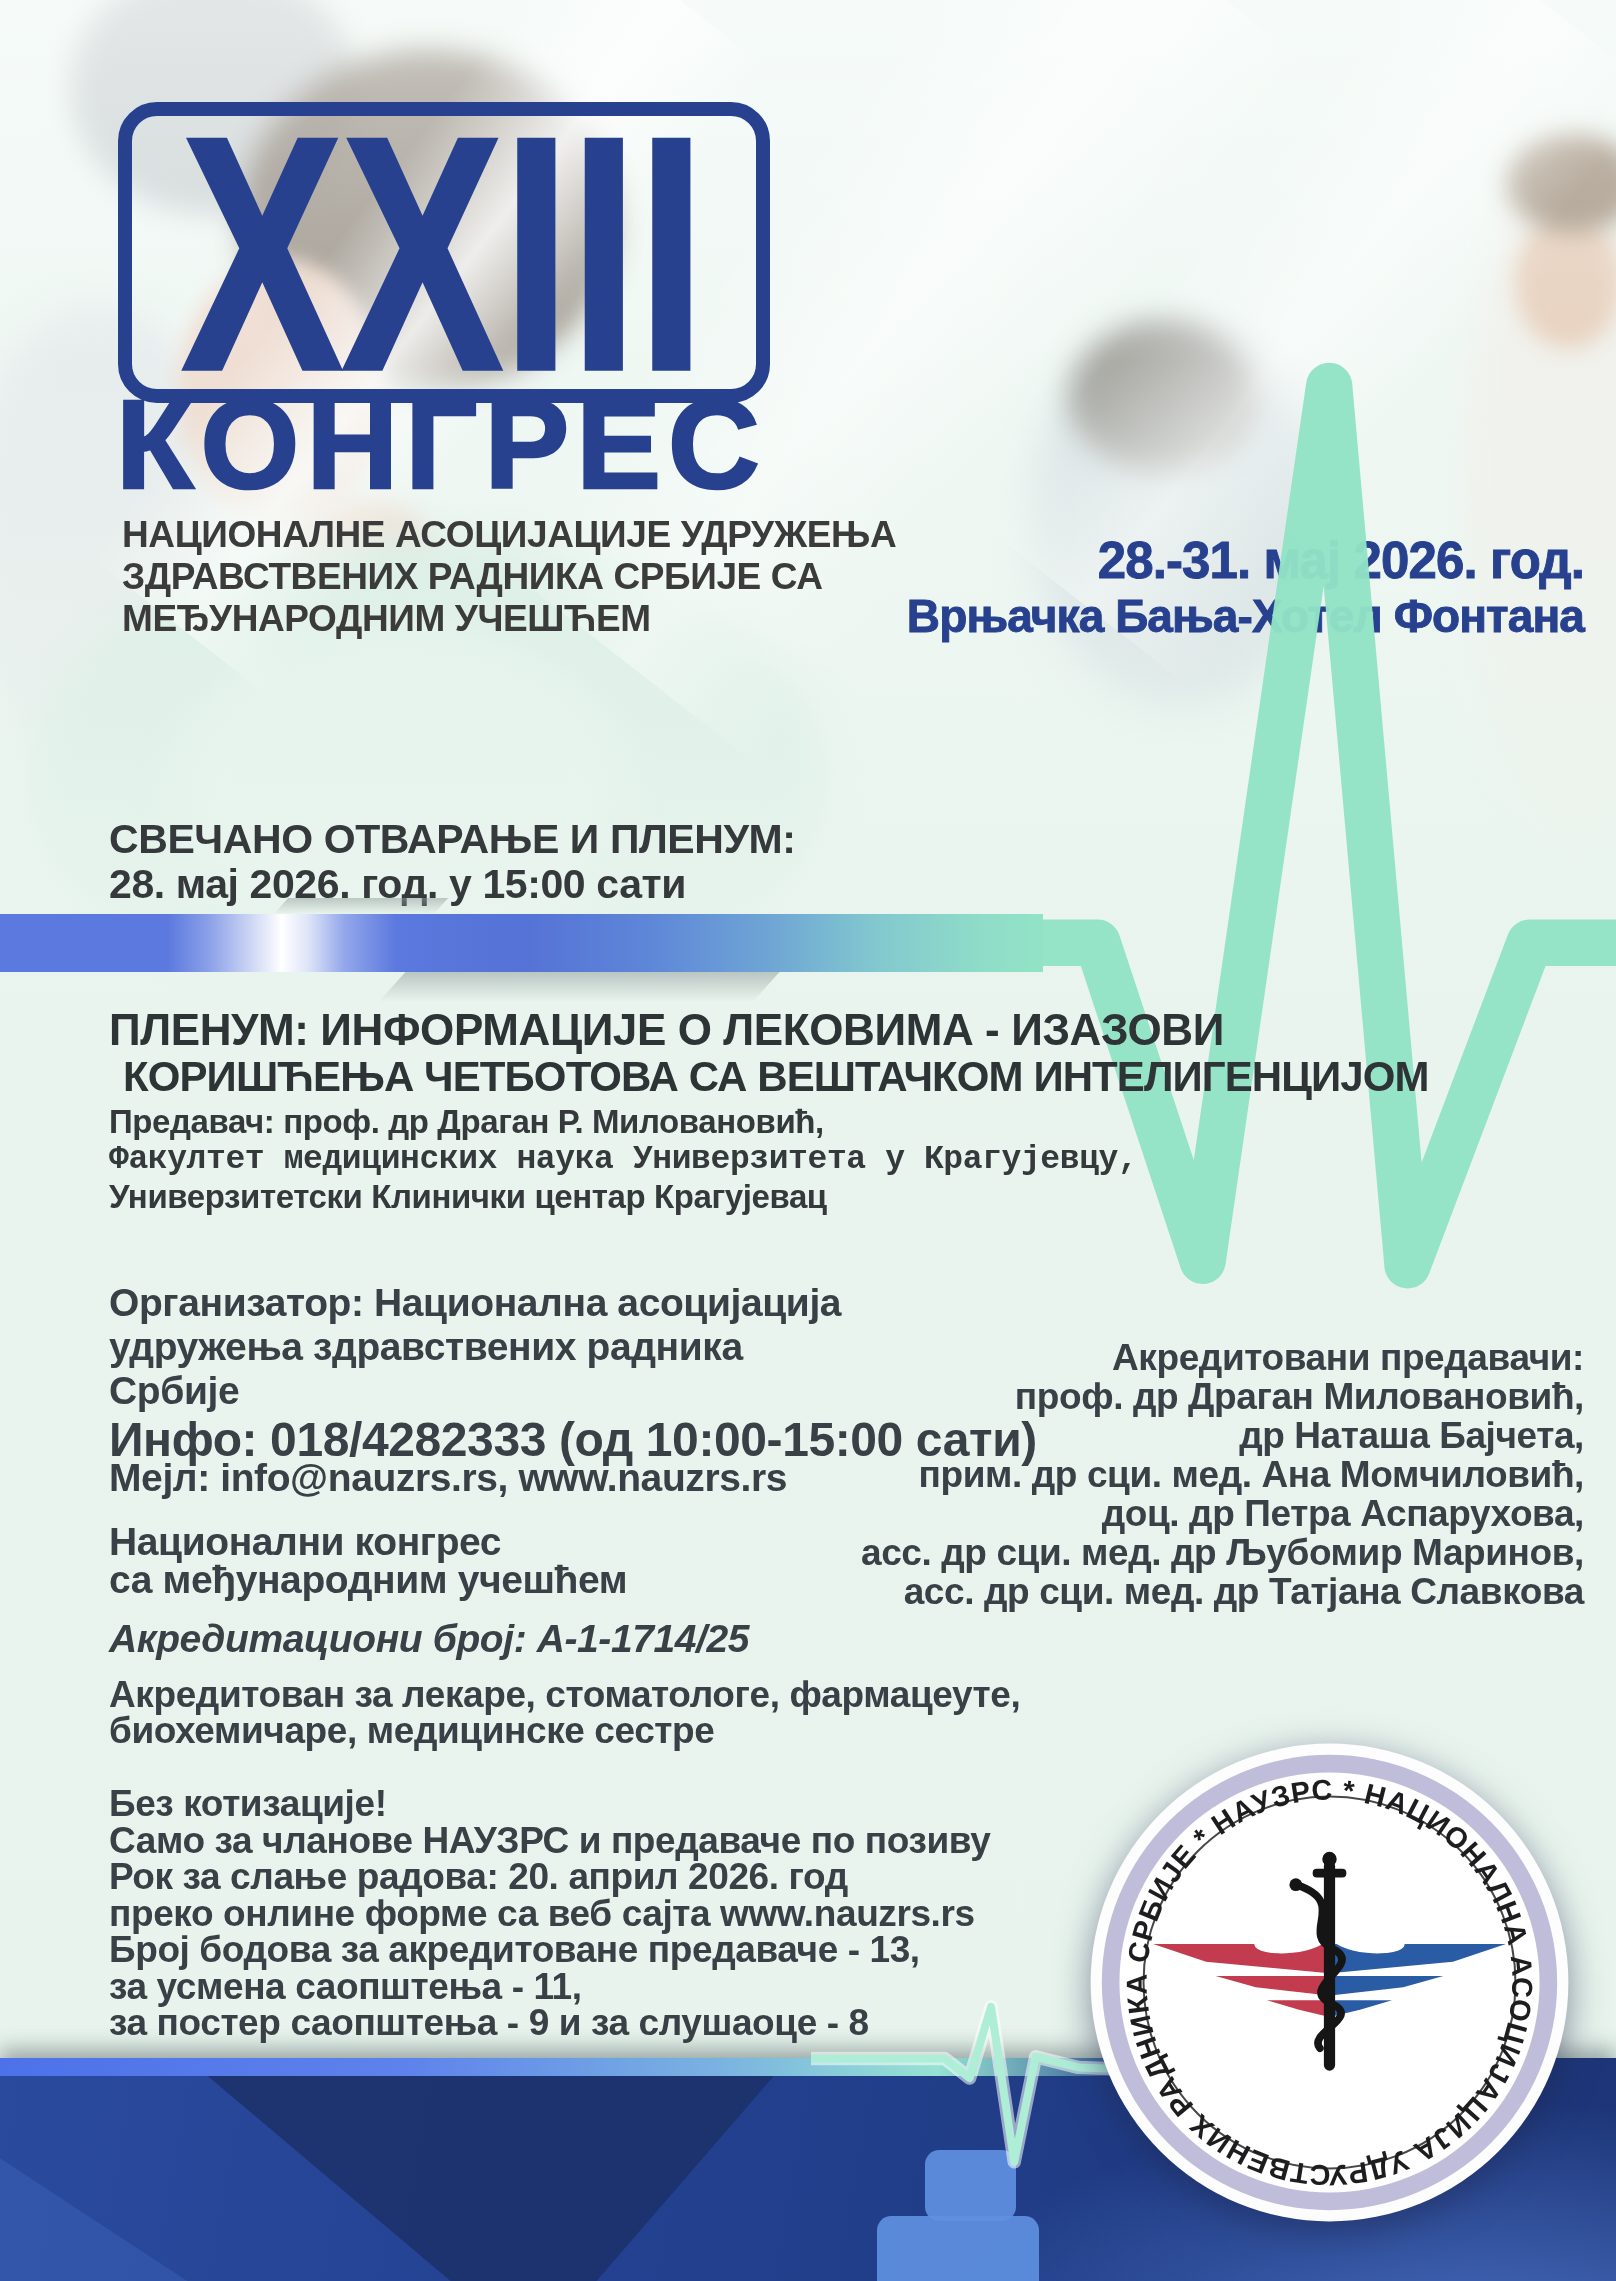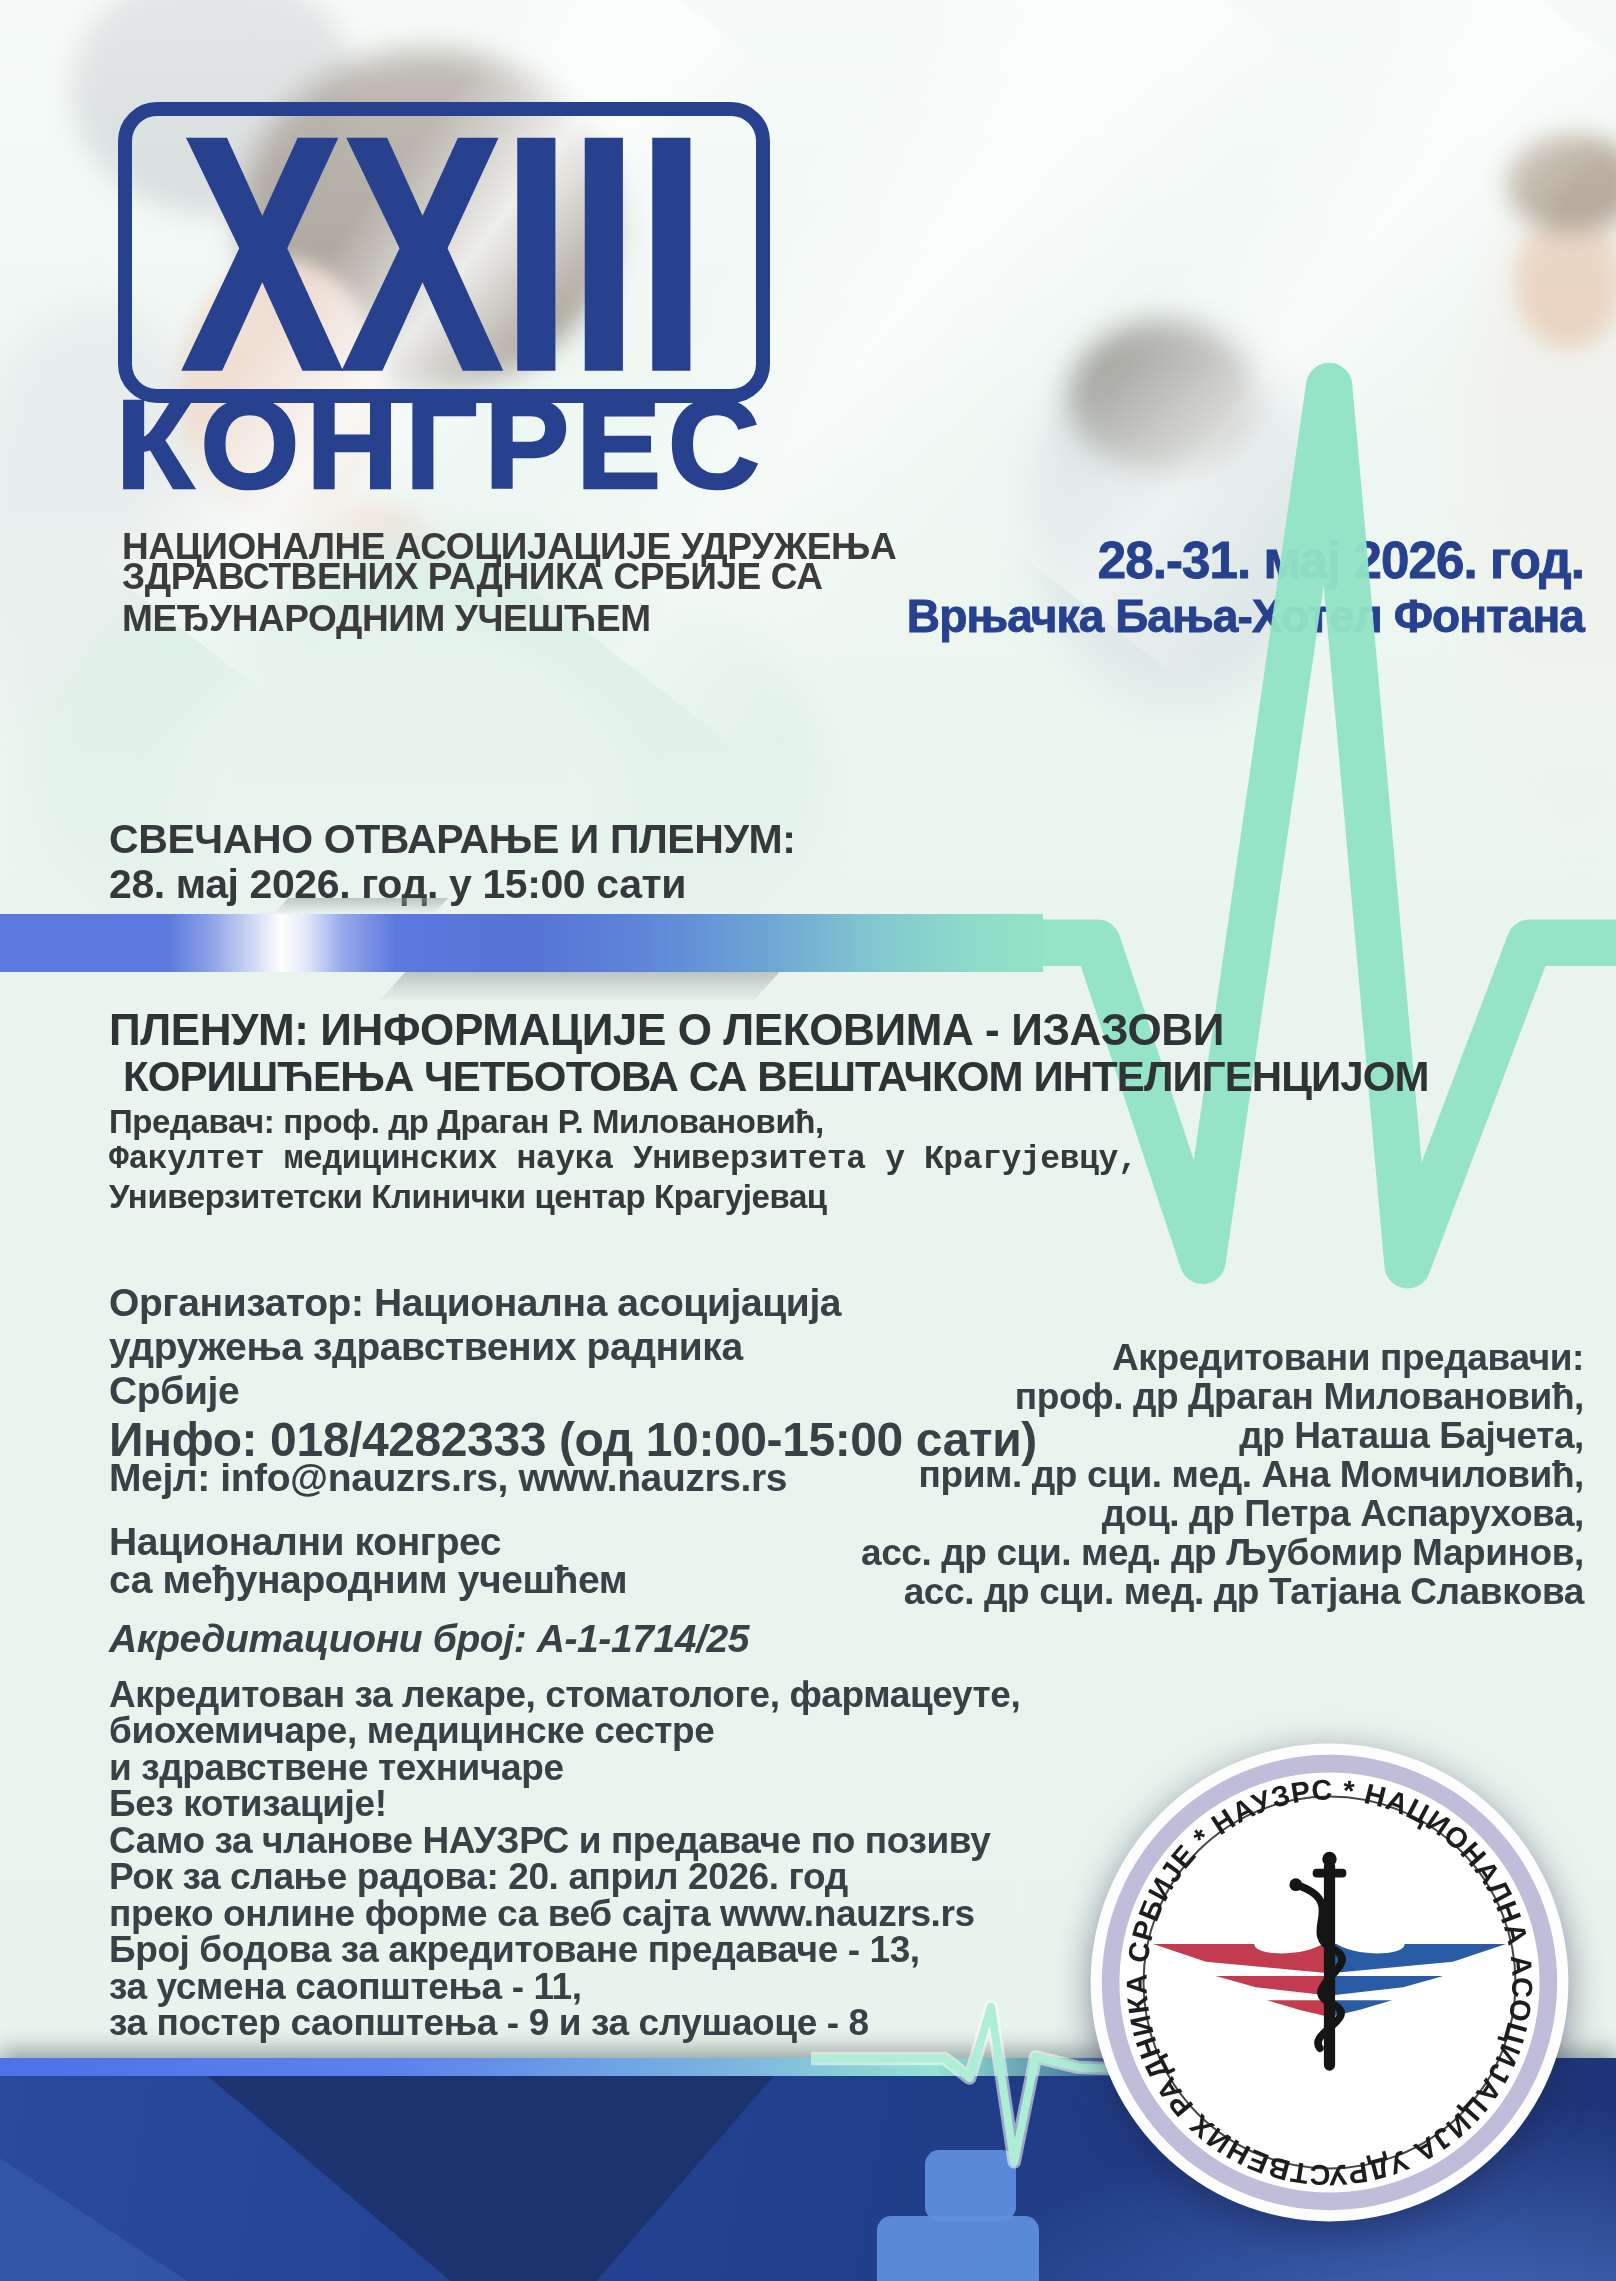--- a/index.html
+++ b/index.html
@@ -87,21 +87,21 @@
 
   <svg class="ecg-main" width="1616" height="2281" viewBox="0 0 1814 2560">
     <path d="M 1000 1058 L 1232 1058 L 1350 1415 L 1492 433 L 1580 1420 L 1717 1058 L 1814 1058" fill="none" stroke="#92e3c6" stroke-width="52" stroke-linejoin="round" stroke-linecap="round" opacity="0.96"></path>
   </svg>
 
   <div class="xxiii-box">
     <span>XXIII</span>
   </div>
   <div class="kongres">КОНГРЕС</div>
 
-  <div class="ln subtitle" style="top:514px;margin-top:12px;">НАЦИОНАЛНЕ АСОЦИЈАЦИЈЕ УДРУЖЕЊА</div>
+  <div class="ln subtitle" style="top:514px;">НАЦИОНАЛНЕ АСОЦИЈАЦИЈЕ УДРУЖЕЊА</div>
   <div class="ln subtitle" style="top:556px;">ЗДРАВСТВЕНИХ РАДНИКА СРБИЈЕ СА</div>
   <div class="ln subtitle" style="top:598px;">МЕЂУНАРОДНИМ УЧЕШЋЕМ</div>
 
   <div class="date-blk">
     <div class="d1">28.-31. мај 2026. год.</div>
     <div class="d2">Врњачка Бања-Хотел Фонтана</div>
   </div>
 
   <div class="ln dark" style="left:109px;top:816px;font-size:41px;">СВЕЧАНО ОТВАРАЊЕ И ПЛЕНУМ:</div>
   <div class="ln dark" style="left:109px;top:861px;font-size:41px;">28. мај 2026. год. у 15:00 сати</div>
@@ -131,21 +131,20 @@
     <div>асс. др сци. мед. др Љубомир Маринов,</div>
     <div>асс. др сци. мед. др Татјана Славкова</div>
   </div>
 
   <div class="ln slate" style="left:109px;top:1520px;font-size:39px;">Национални конгрес</div>
   <div class="ln slate" style="left:109px;top:1558px;font-size:39px;">са међународним учешћем</div>
   <div class="ln slate" style="left:109px;top:1617px;font-size:39px;font-style:italic;">Акредитациони број: А-1-1714/25</div>
 
   <div class="ln slate" style="left:109px;top:1674px;font-size:37px;">Акредитован за лекаре, стоматологе, фармацеуте,</div>
   <div class="ln slate" style="left:109px;top:1710px;font-size:37px;">биохемичаре, медицинске сестре</div>
-  <div class="ln slate" style="left:109px;top:1747px;font-size:37px;">и здравствене техничаре</div>
   <div class="ln slate" style="left:109px;top:1783px;font-size:37px;">Без котизације!</div>
   <div class="ln slate" style="left:109px;top:1820px;font-size:37px;">Само за чланове НАУЗРС и предаваче по позиву</div>
   <div class="ln slate" style="left:109px;top:1856px;font-size:37px;">Рок за слање радова: 20. април 2026. год</div>
   <div class="ln slate" style="left:109px;top:1893px;font-size:37px;">преко онлине форме са веб сајта www.nauzrs.rs</div>
   <div class="ln slate" style="left:109px;top:1929px;font-size:37px;">Број бодова за акредитоване предаваче - 13,</div>
   <div class="ln slate" style="left:109px;top:1966px;font-size:37px;">за усмена саопштења - 11,</div>
   <div class="ln slate" style="left:109px;top:2002px;font-size:37px;">за постер саопштења - 9 и за слушаоце - 8</div>
 
   <div class="footer">
     <div class="fv-dark"></div>

